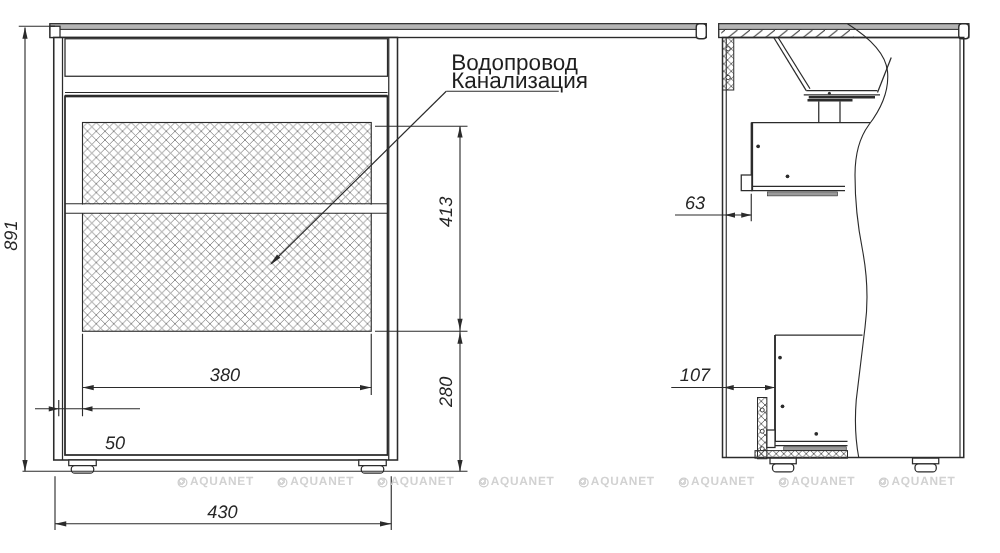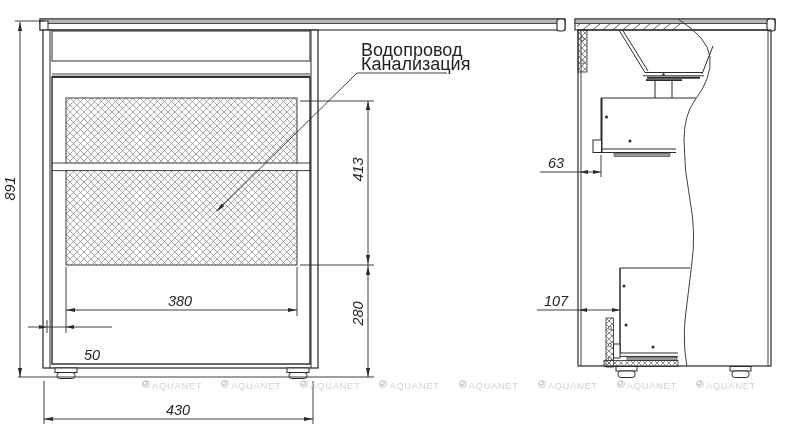--- a/index.html
+++ b/index.html
@@ -5,21 +5,21 @@
   html,body{margin:0;padding:0;background:#fff;}
   .stage{position:relative;width:800px;height:442px;background:#ffffff;overflow:hidden;
          font-family:"Liberation Sans",sans-serif;}
   .stage svg{position:absolute;left:0;top:0;}
   .lbl{position:absolute;color:#262626;font-style:italic;font-size:14.5px;line-height:15px;
        white-space:nowrap;text-align:center;width:40px;}
   .lbl.rot{transform:rotate(-90deg);}
   .note{position:absolute;color:#1f1f1f;font-size:18px;line-height:14px;
         white-space:nowrap;text-align:right;width:auto;}
   .wm-row{position:absolute;left:142px;top:380px;display:flex;gap:19px;align-items:center;}
-  .wm{display:flex;gap:2px;color:#d2d2d2;font-size:9.5px;font-weight:normal;
+  .wm{display:flex;align-items:center;gap:2px;color:#d2d2d2;font-size:9.5px;font-weight:bold;
       letter-spacing:0.6px;}
   .wm-logo{width:8px;height:8px;border-radius:50%;border:1.6px solid #cccccc;box-sizing:border-box;
            background:radial-gradient(circle at 35% 35%, #ffffff 0 1px, #d6d6d6 1px 3px, #ffffff 3px);}
 </style>
 </head>
 <body>
 
 <div class="stage">
 
 <svg width="800" height="442" viewBox="0 0 800 442">

